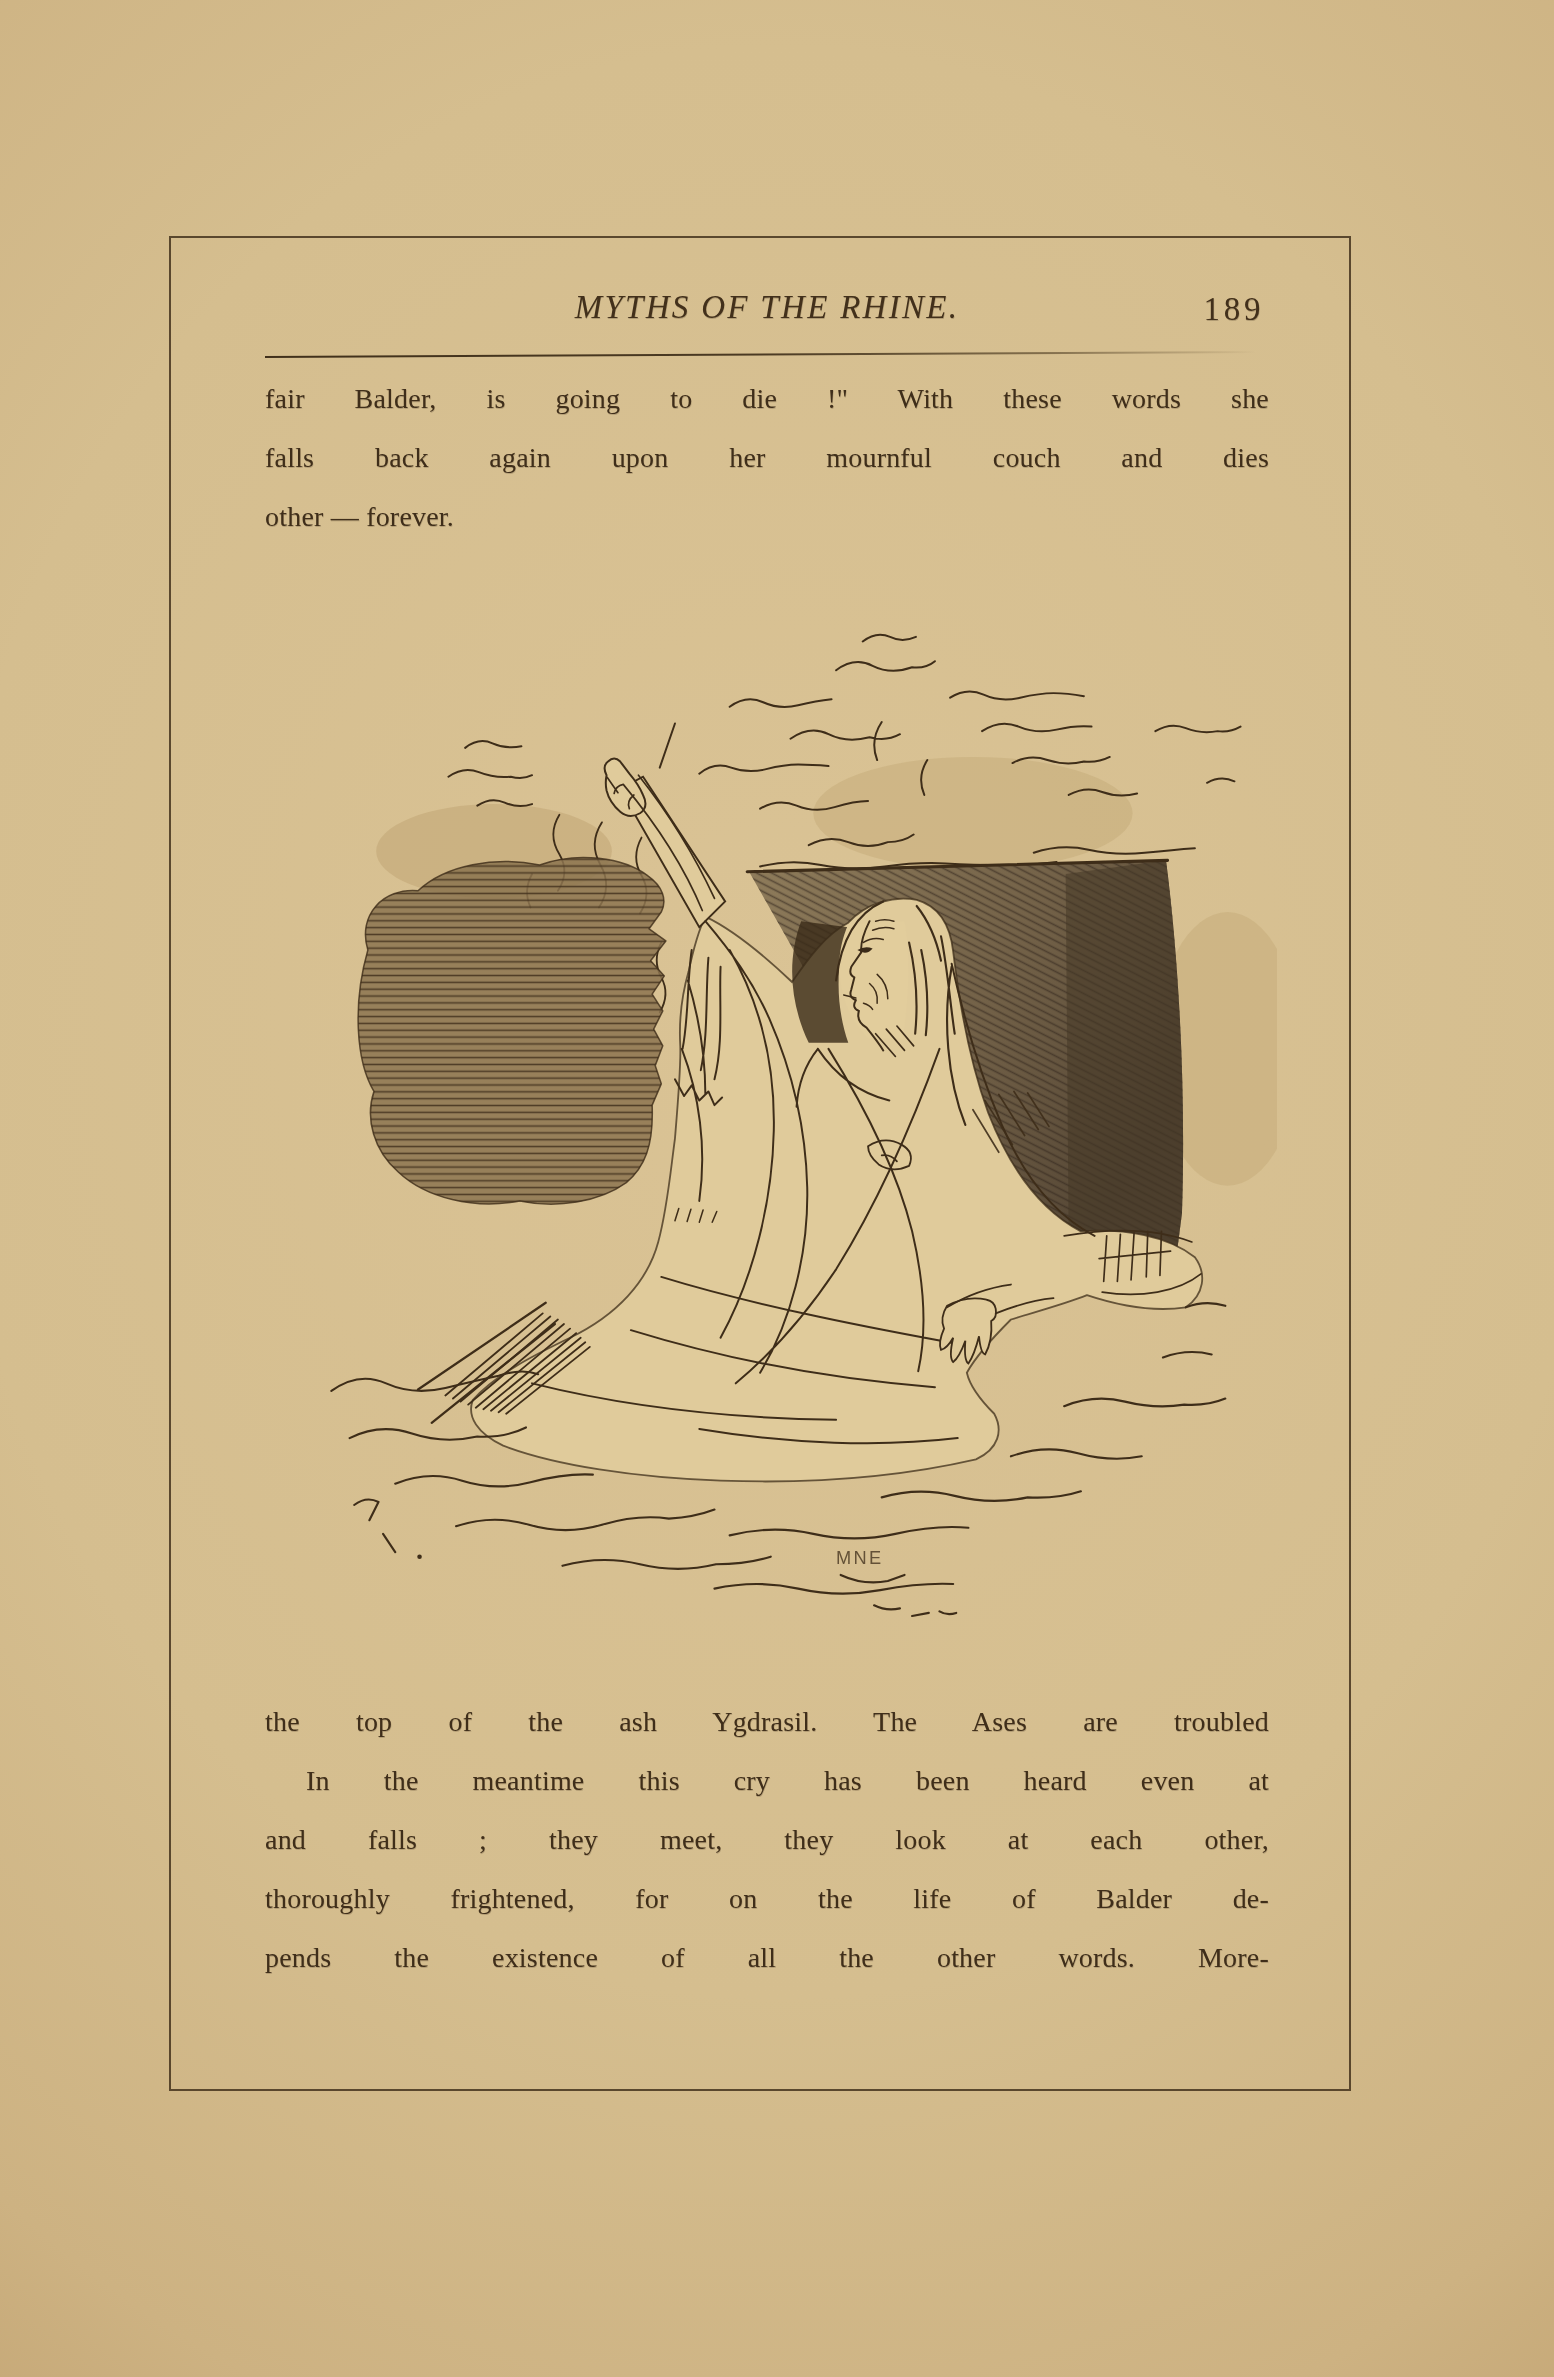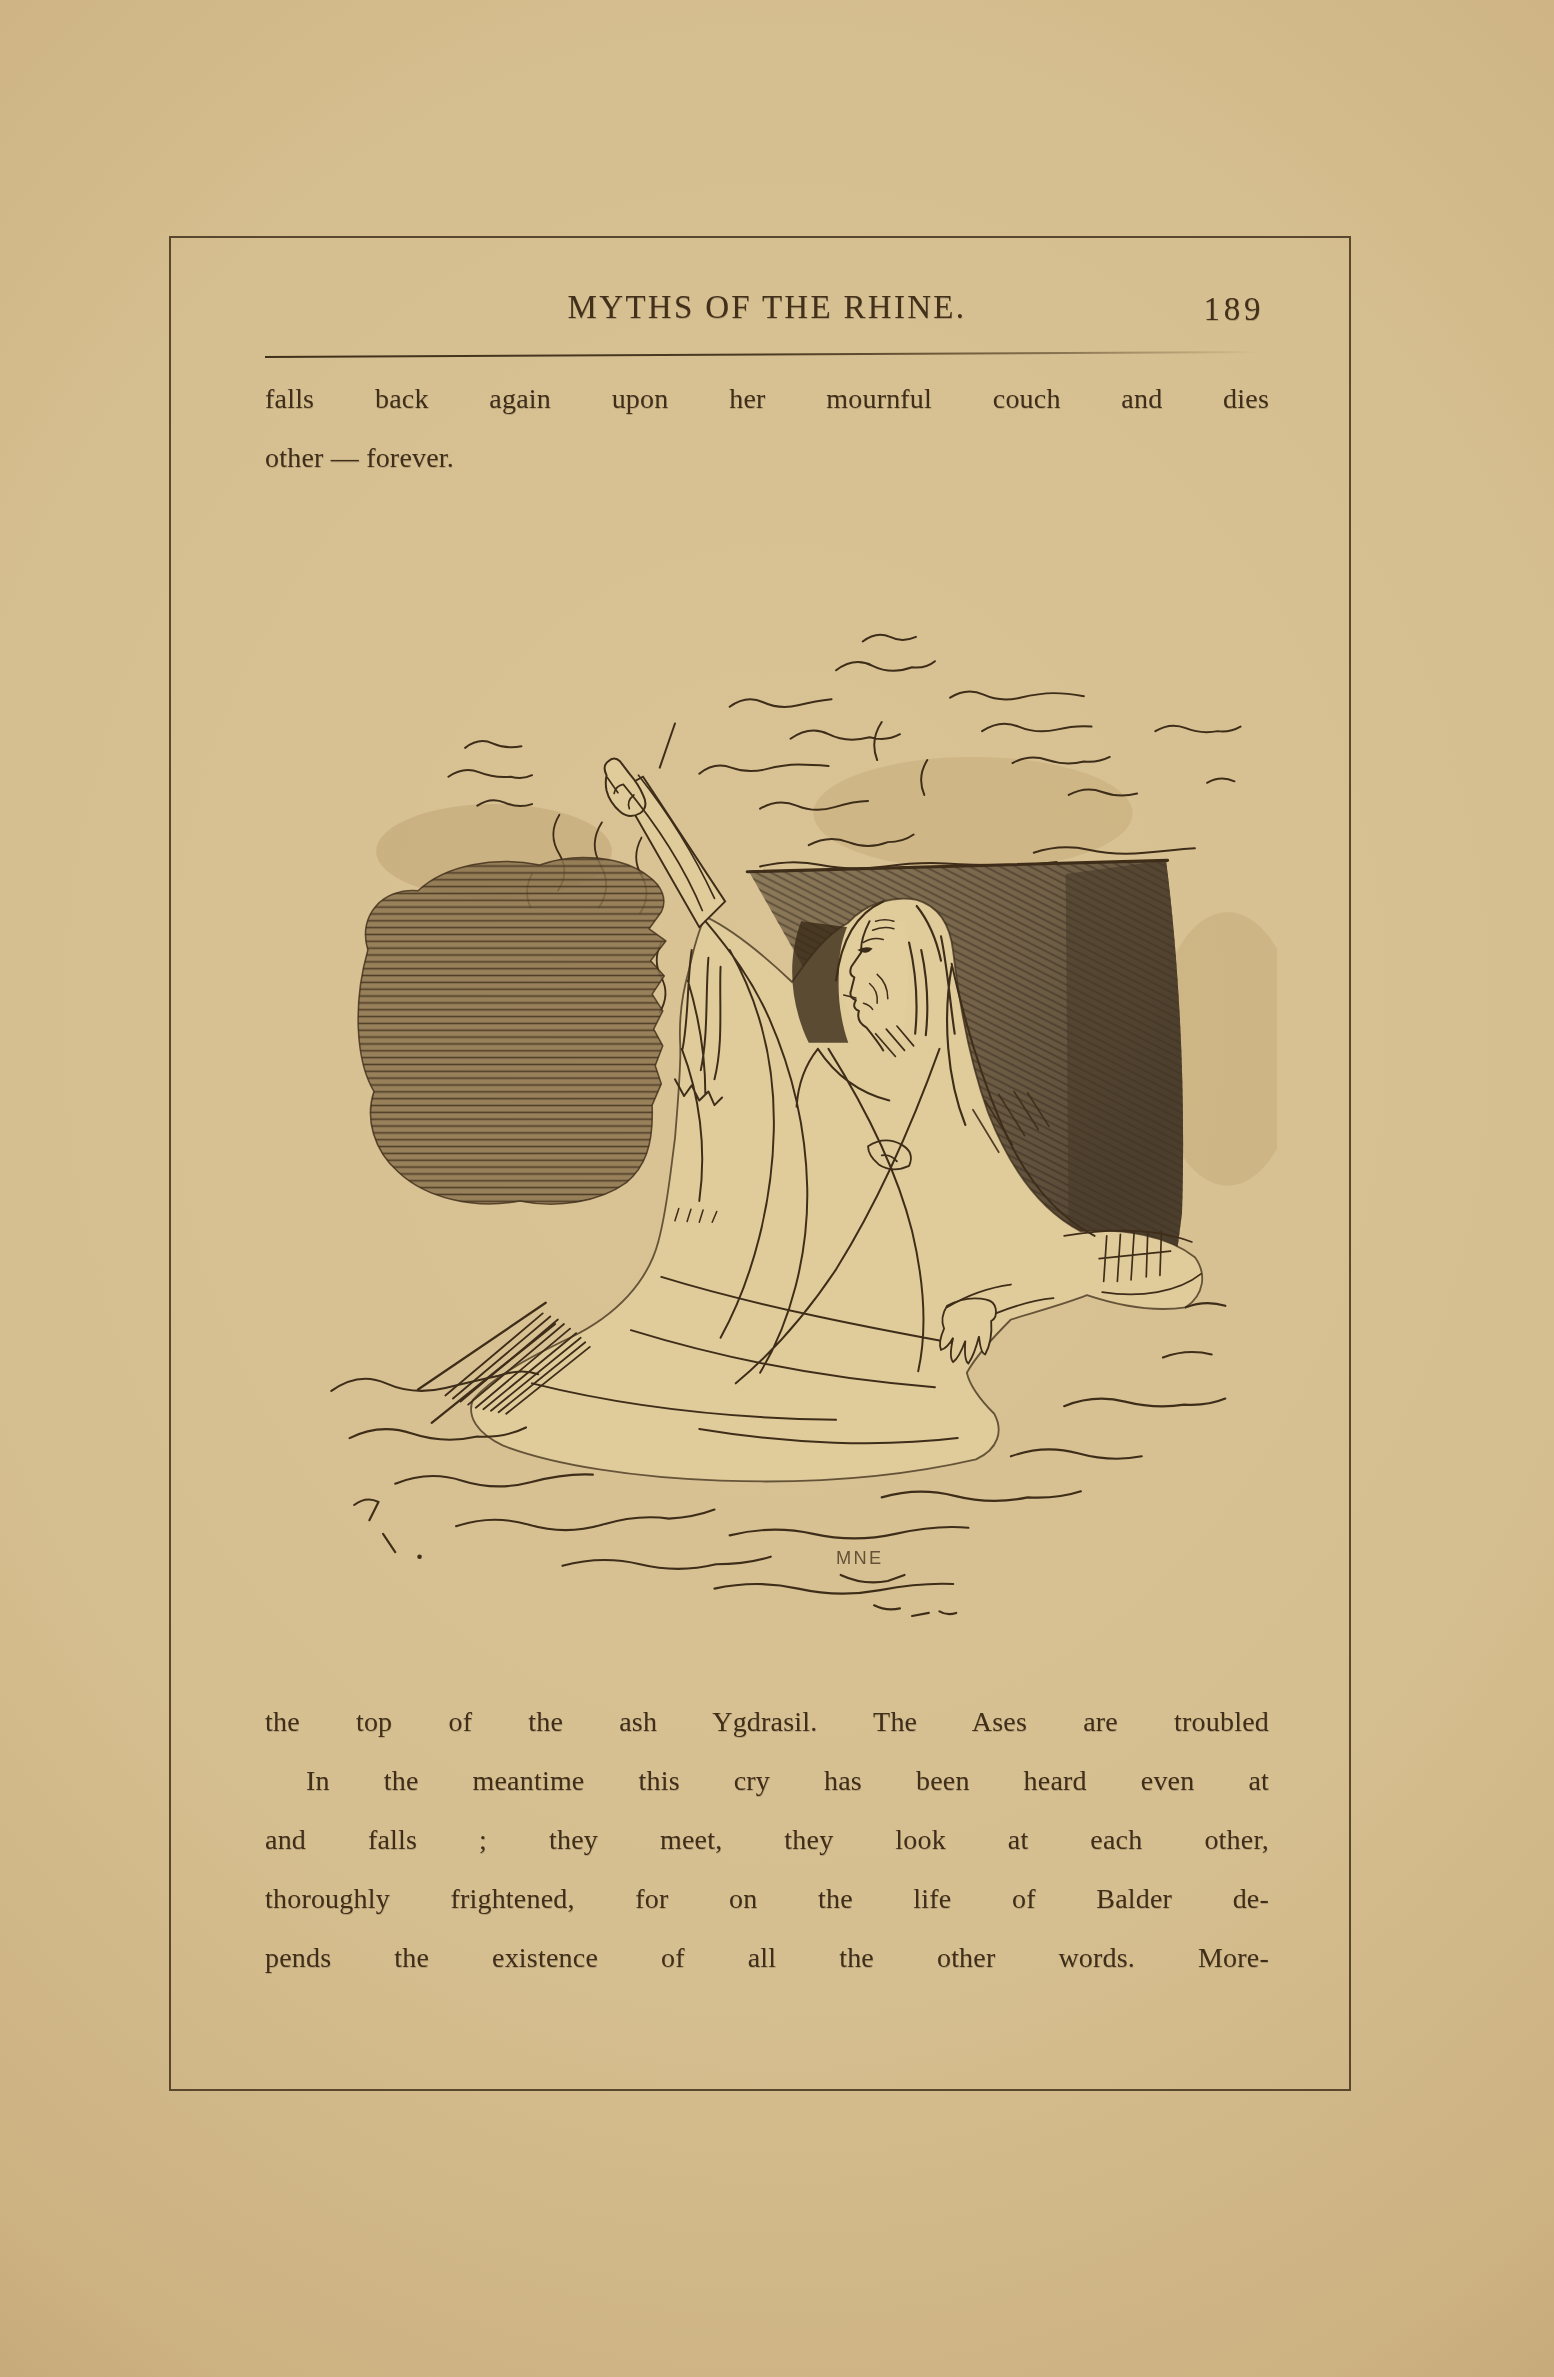--- a/index.html
+++ b/index.html
@@ -17,21 +17,21 @@
   .border-rect{
     position:absolute;left:169px;top:236px;
     width:1178px;height:1851px;
     border:2.3px solid rgba(62,45,24,.82);
   }
   .running-head{
     position:absolute;left:265px;top:289px;width:1004px;height:53px;
   }
   .running-head .title{
     display:block;text-align:center;
-    font-size:33px;letter-spacing:2.3px;
+    font-style:italic;font-size:33px;letter-spacing:2.3px;
     color:#42301b;
     text-shadow:0.4px 0.6px 0 rgba(63,46,26,.25);
   }
   .running-head .pagenum{
     position:absolute;right:4.6px;top:1.5px;
     font-size:33px;letter-spacing:3.8px;color:#42301b;
     font-feature-settings:"onum" 1;
     text-shadow:0.4px 0.6px 0 rgba(63,46,26,.25);
     text-align:right;
   }
@@ -64,20 +64,21 @@
   <div class="border-rect"></div>
 
   <div class="running-head">
     <span class="title">MYTHS OF THE RHINE.</span>
     <span class="pagenum">189</span>
   </div>
 
   <div class="head-rule"></div>
 
   <div class="para para-1">
+    <div class="line">fair Balder, is going to die !" With these words she</div>
     <div class="line">falls back again upon her mournful couch and dies</div>
     <div class="line short">other — forever.</div>
   </div>
 
   <svg class="illustration" viewBox="0 0 1280 1340" xmlns="http://www.w3.org/2000/svg">
     <defs>
       <pattern id="hatchH" width="8" height="9" patternUnits="userSpaceOnUse">
         <path d="M0,4.5 H8" stroke="#43311d" stroke-width="2.1" opacity=".85"></path>
       </pattern>
       <pattern id="hatchD" width="9" height="9" patternUnits="userSpaceOnUse" patternTransform="rotate(27)">

